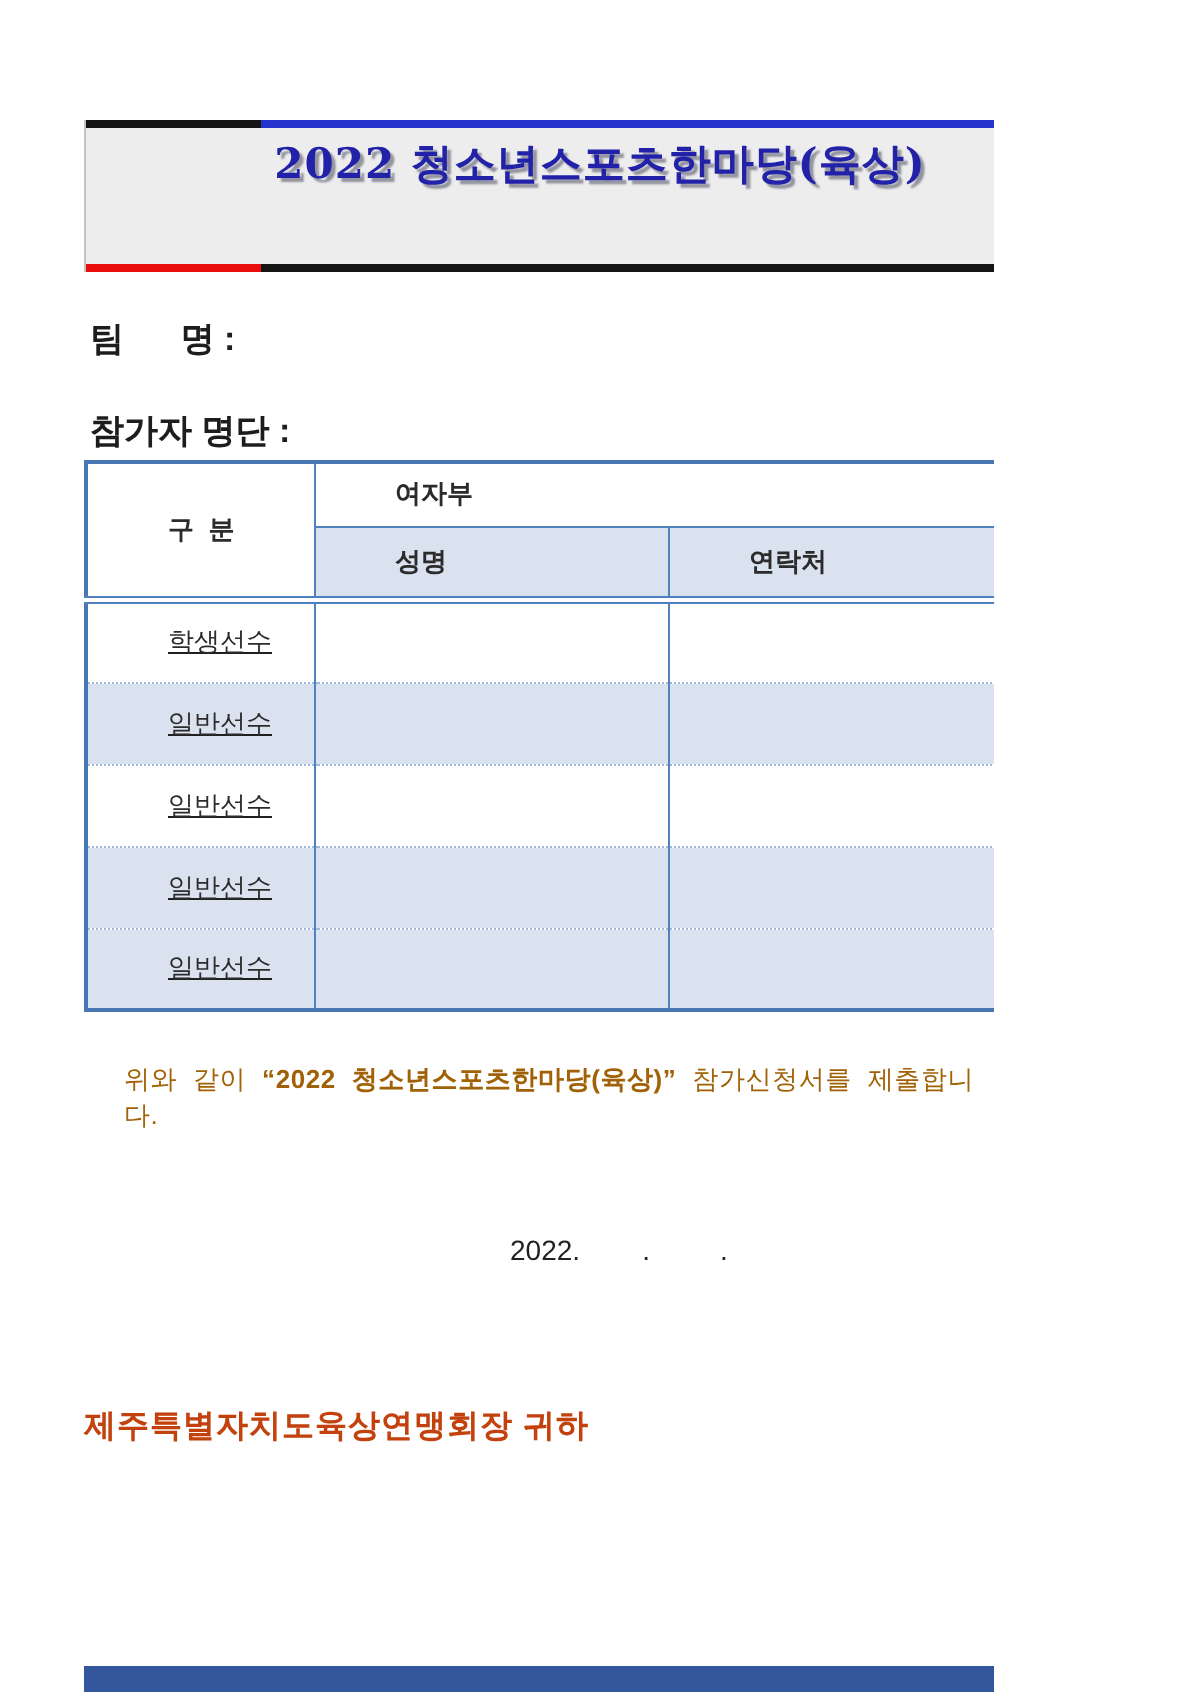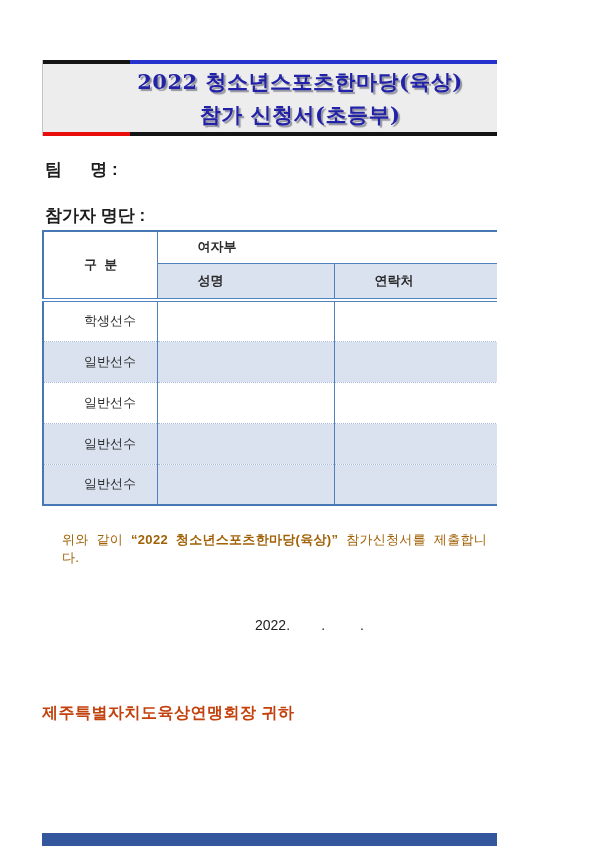--- a/index.html
+++ b/index.html
@@ -36,21 +36,21 @@
   }
   .roster th, .roster td {
     font-size:13px; text-align:left; vertical-align:middle; color:#2b2b2b;
     overflow:hidden; white-space:pre;padding-left:40px;
   }
   .roster th { font-weight:600; }
   .roster td { font-weight:500; }
   col.c1 { width:114px; } col.c2 { width:177px; } col.c3 { width:225px; }
   tr.hdr-top { height:32px; }
   tr.hdr-sub { height:37px;margin-left:21px; }
-  .roster tbody tr { height:41px; }
+  .roster tbody tr { height:41px;text-decoration:underline; }
   th.cat { background:#ffffff; border-right:1.5px solid var(--table-border,#4f81bd); }
   th.group { background:#ffffff; border-bottom:1px solid var(--table-border,#4f81bd); }
   tr.hdr-sub th { background:var(--row-shade,#dae2ef); }
   th.name { border-right:1.5px solid var(--table-border,#4f81bd); }
   th.cat, tr.hdr-sub th { border-bottom:4px double var(--table-border,#4f81bd); }
   .roster tbody td:nth-child(1) { border-right:1.5px solid var(--table-border,#4f81bd); }
   .roster tbody td:nth-child(2) { border-right:1.5px solid var(--table-border,#4f81bd); }
   .roster tbody tr:not(:first-child) td { border-top:1px dotted var(--dotted-line,#9fb8dc); }
   .roster tbody tr.shaded td { background:var(--row-shade,#dae2ef); }
   
@@ -61,21 +61,20 @@
   .footer-bar { position:absolute; left:42px; top:833px; width:516px; height:13px; background:var(--footer-bar,#34569d); }
 </style>
 </head>
 <body>
 
 <div class="page">
 
   <header class="title-box">
     <div class="rule rule-top"></div>
     <h1>2022 청소년스포츠한마당(육상)</h1>
-    <h1>참가 신청서(초등부)</h1>
     <div class="rule rule-bottom"></div>
   </header>
 
   <div class="field-label team-line">팀      명 :</div>
   <div class="field-label roster-line">참가자 명단 :</div>
 
   <table class="roster">
     <colgroup>
         <col class="c1">
         <col class="c2">

